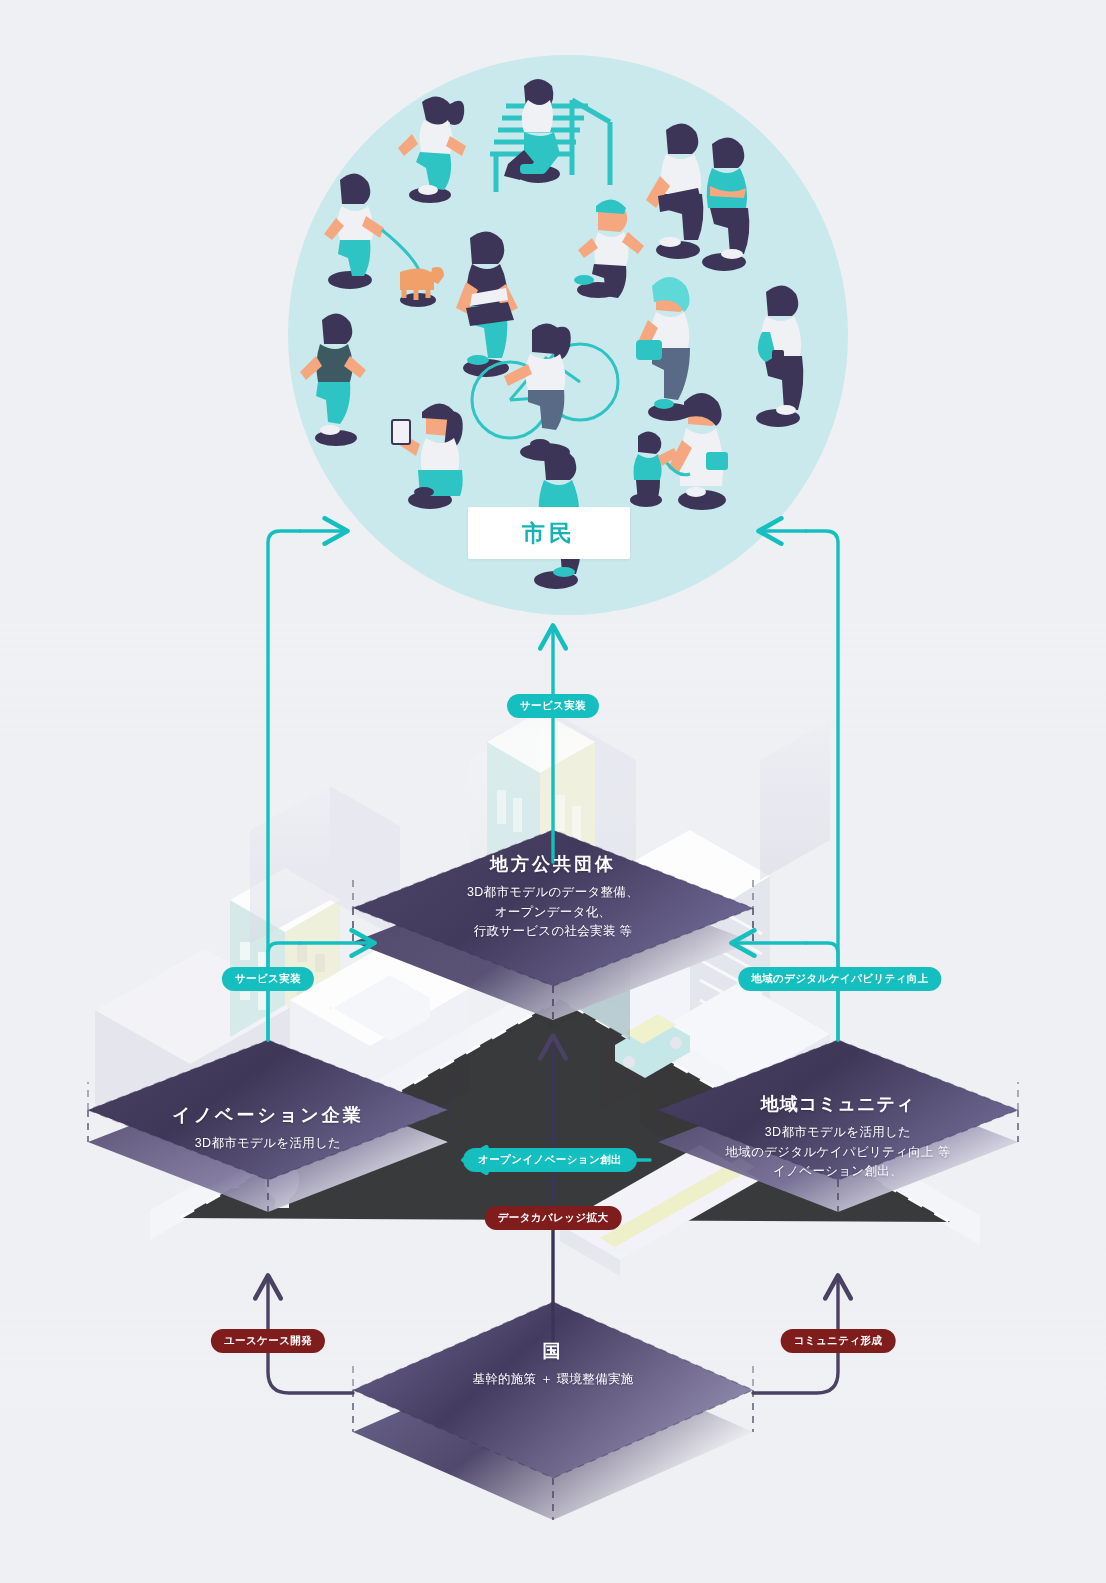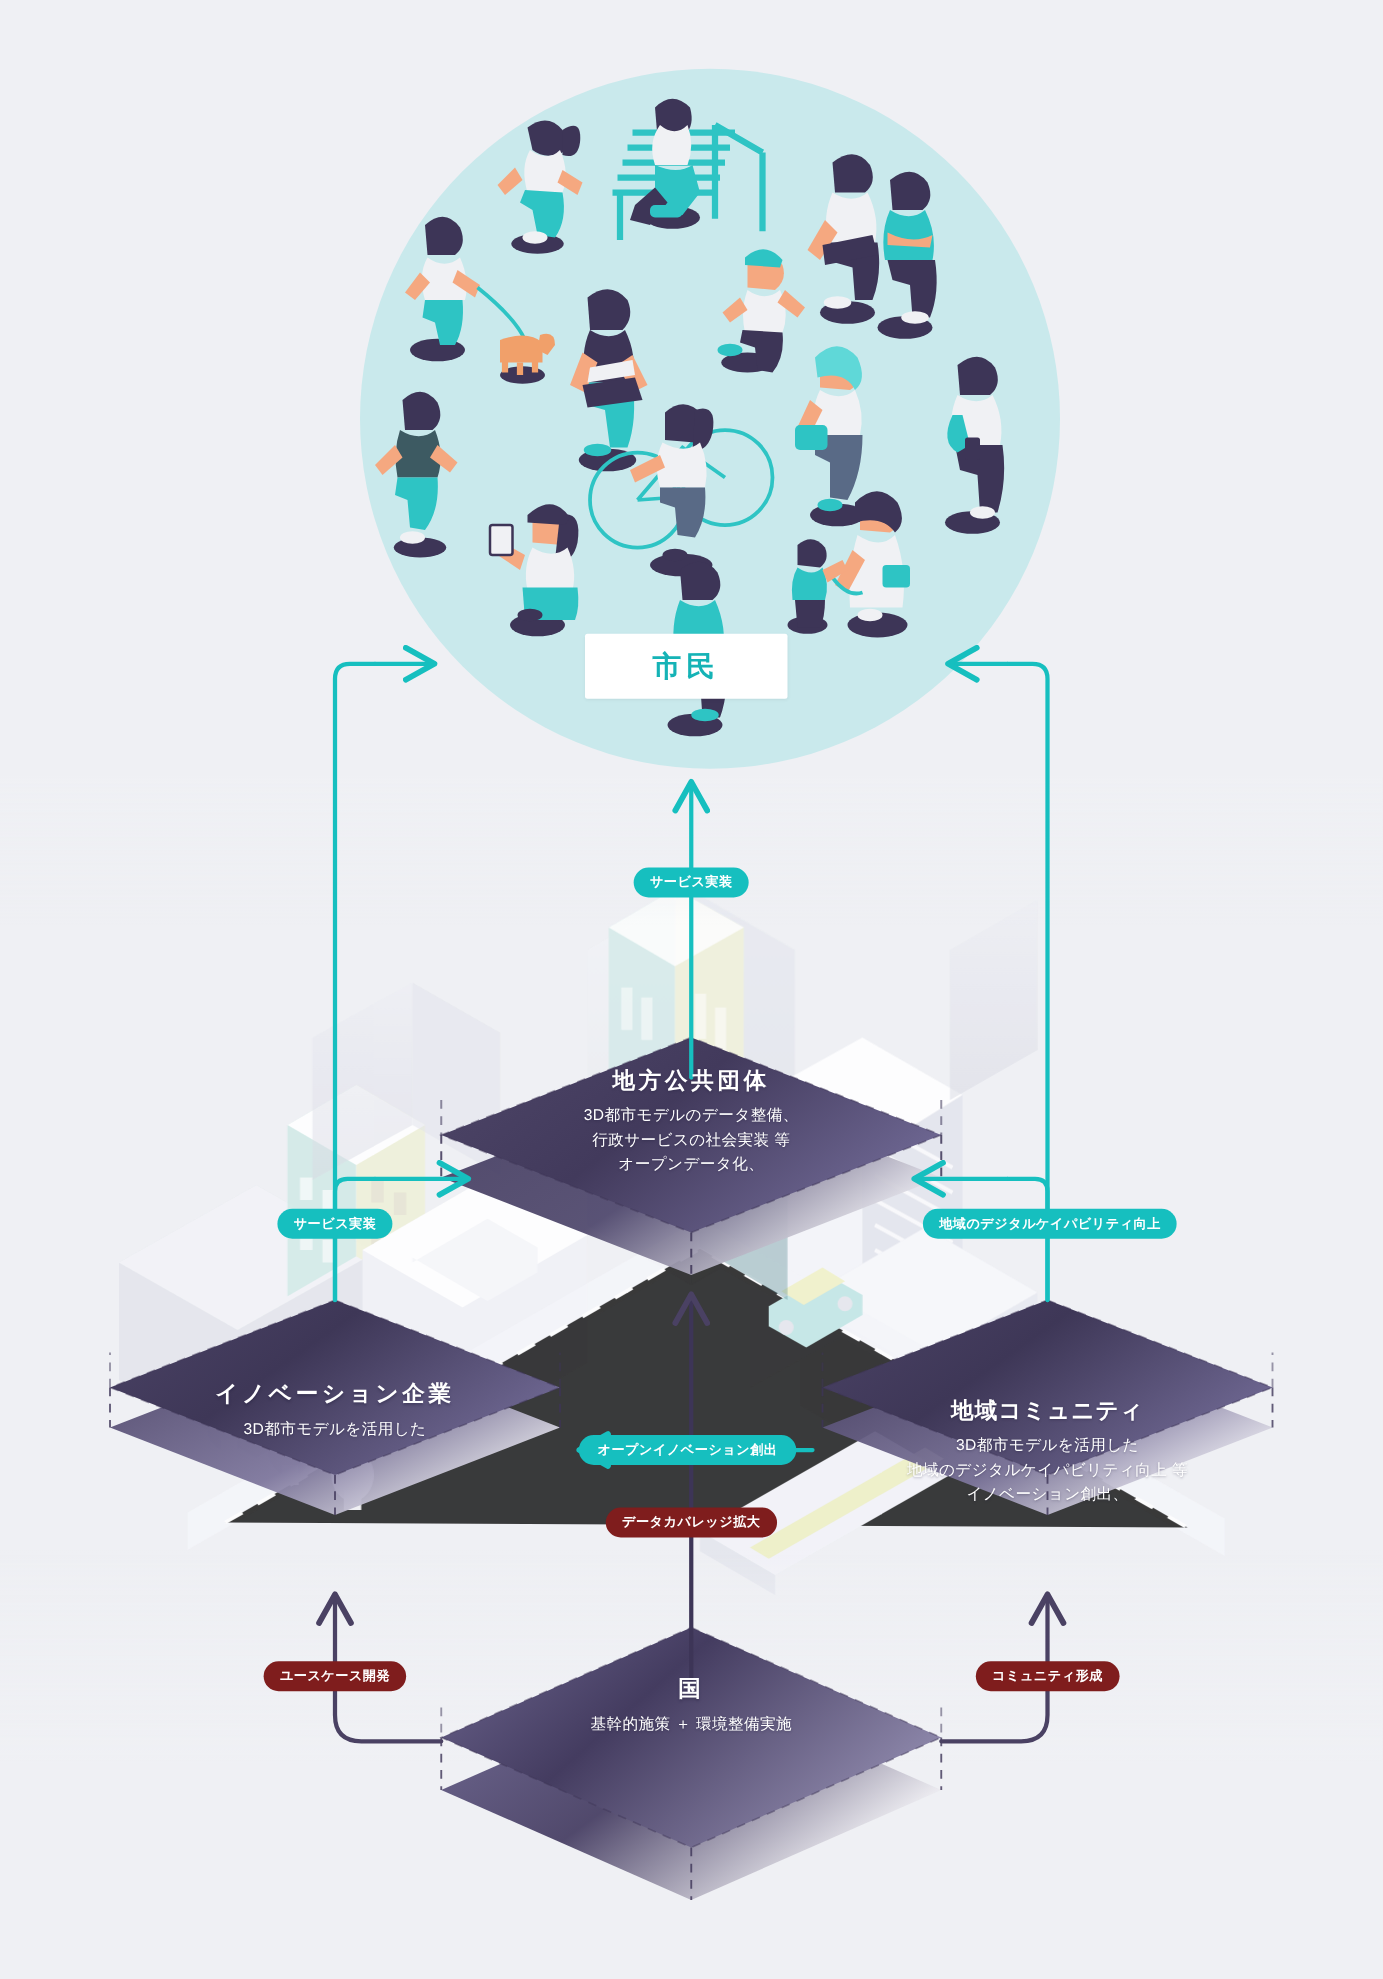--- a/index.html
+++ b/index.html
@@ -448,33 +448,33 @@
       <path stroke="#4a4163" stroke-width="3.4" marker-end="url(#arrP)" d="M753 1393 L817 1393 Q838 1393 838 1372 L838 1278"></path>
 
       <path stroke="#16bfbf" stroke-width="3.4" marker-end="url(#arrT)" d="M650 1160 L466 1160"></path>
     </g>
   </svg>
 
   <div class="node-text" style="left:353px;top:853px;width:400px;">
     <div class="node-title">地方公共団体</div>
     <div class="node-sub">
       <div>3D都市モデルのデータ整備、</div>
+      <div>オープンデータ化、</div>
       <div>行政サービスの社会実装 等</div>
-      <div>オープンデータ化、</div>
     </div>
   </div>
 
   <div class="node-text" style="left:68px;top:1104px;width:400px;">
     <div class="node-title">イノベーション企業</div>
     <div class="node-sub">
       <div>3D都市モデルを活用した</div>
     </div>
   </div>
 
-  <div class="node-text" style="left:638px;top:1093px;width:400px;margin-top:24px;">
+  <div class="node-text" style="left:638px;top:1093px;width:400px;">
     <div class="node-title small">地域コミュニティ</div>
     <div class="node-sub">
       <div>3D都市モデルを活用した</div>
       <div>地域のデジタルケイパビリティ向上 等</div>
       <div>イノベーション創出、</div>
     </div>
   </div>
 
   <div class="node-text" style="left:353px;top:1340px;width:400px;">
     <div class="node-title">国</div>

